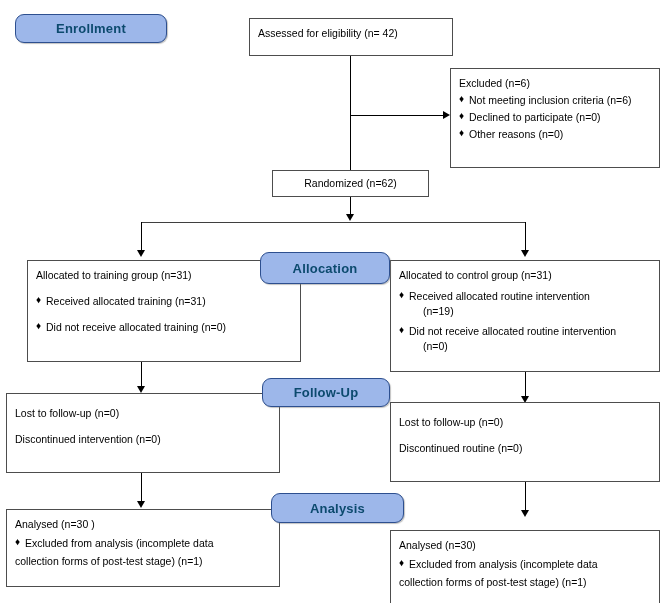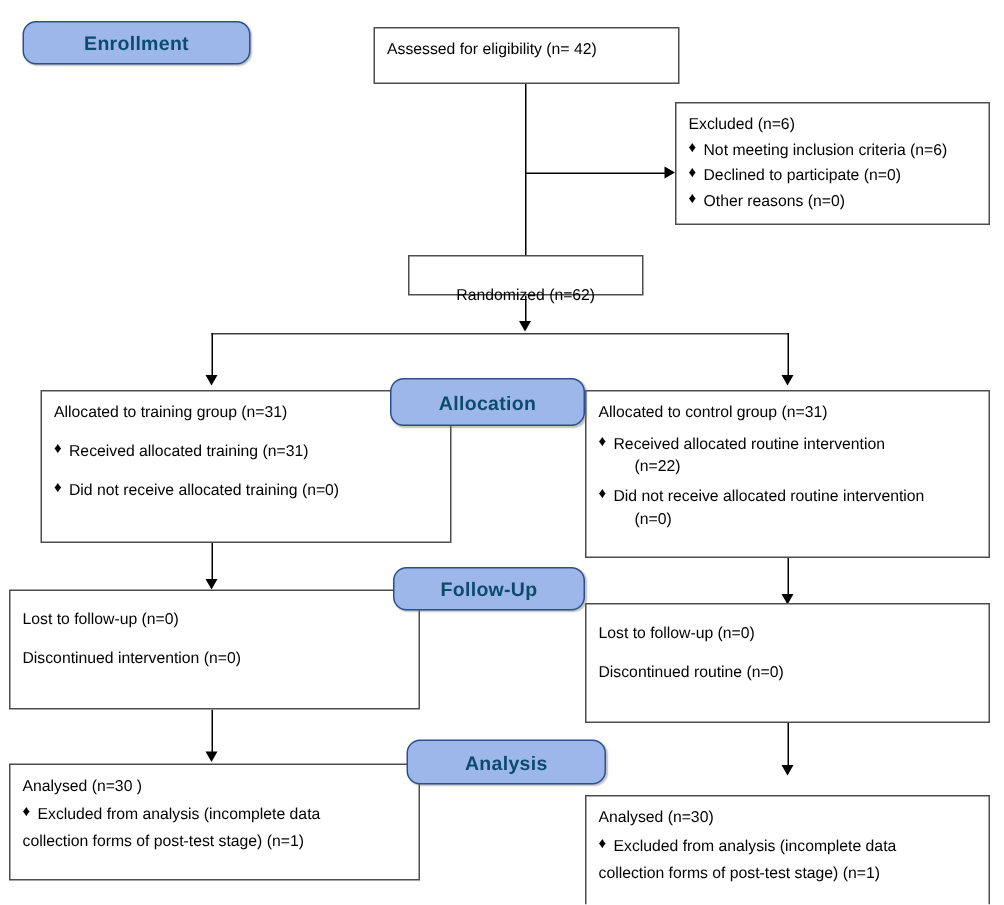--- a/index.html
+++ b/index.html
@@ -107,37 +107,37 @@
 
   <div class="box" style="left:249px; top:18px; width:204px; height:38px;">
     <div class="ln">Assessed for eligibility (n= 42)</div>
   </div>
 
   <div class="vline" style="left:350px; top:56px; height:114px;"></div>
 
   <div class="hline" style="left:350px; top:115px; width:96px; background:#000000; height:1.4px;"></div>
   <div class="arrowhead arrow-right" style="left:443px; top:111px;"></div>
 
-  <div class="box" style="left:450px; top:68px; width:210px; height:82px;">
+  <div class="box" style="left:450px; top:68px; width:210px; height:100px;">
     <div class="ln hdr">Excluded (n=6)</div>
     <div class="bullet-row">
       <span class="bchar">♦</span>
       <span class="ln">Not meeting inclusion criteria (n=6)</span>
     </div>
     <div class="bullet-row">
       <span class="bchar">♦</span>
       <span class="ln">Declined to participate (n=0)</span>
     </div>
     <div class="bullet-row">
       <span class="bchar">♦</span>
       <span class="ln">Other reasons (n=0)</span>
     </div>
   </div>
 
-  <div class="box" style="left:272px; top:170px; width:157px; height:27px; padding-top:19px; text-align:center;">
+  <div class="box" style="left:272px; top:170px; width:157px; height:27px; padding-top:5px; text-align:center;">
     <div class="ln">Randomized (n=62)</div>
   </div>
 
   <div class="vline" style="left:350px; top:197px; height:22px;"></div>
   <div class="arrowhead arrow-down" style="left:345.5px; top:214px;"></div>
 
   <div class="hline" style="left:141px; top:222px; width:385px; height:1.4px; background:#3f3f3f;"></div>
 
   <div class="vline" style="left:141px; top:222px; height:32px;"></div>
   <div class="arrowhead arrow-down" style="left:136.5px; top:250px;"></div>
@@ -159,21 +159,21 @@
       <span class="bchar">♦</span>
       <span class="ln">Did not receive allocated training (n=0)</span>
     </div>
   </div>
 
   <div class="box" style="left:390px; top:260px; width:270px; height:112px;">
     <div class="ln hdr">Allocated to control group (n=31)</div>
     <div class="bullet-row" style="margin-top:6px;">
       <span class="bchar">♦</span>
       <span class="ln">Received allocated routine intervention</span>
-      <span class="cont">(n=22)</span>
+      <span class="cont">(n=19)</span>
     </div>
     <div class="bullet-row" style="margin-top:5px;">
       <span class="bchar">♦</span>
       <span class="ln">Did not receive allocated routine intervention</span>
       <span class="cont">(n=0)</span>
     </div>
   </div>
 
   <div class="vline" style="left:141px; top:362px; height:28px;"></div>
   <div class="arrowhead arrow-down" style="left:136.5px; top:386px;"></div>

